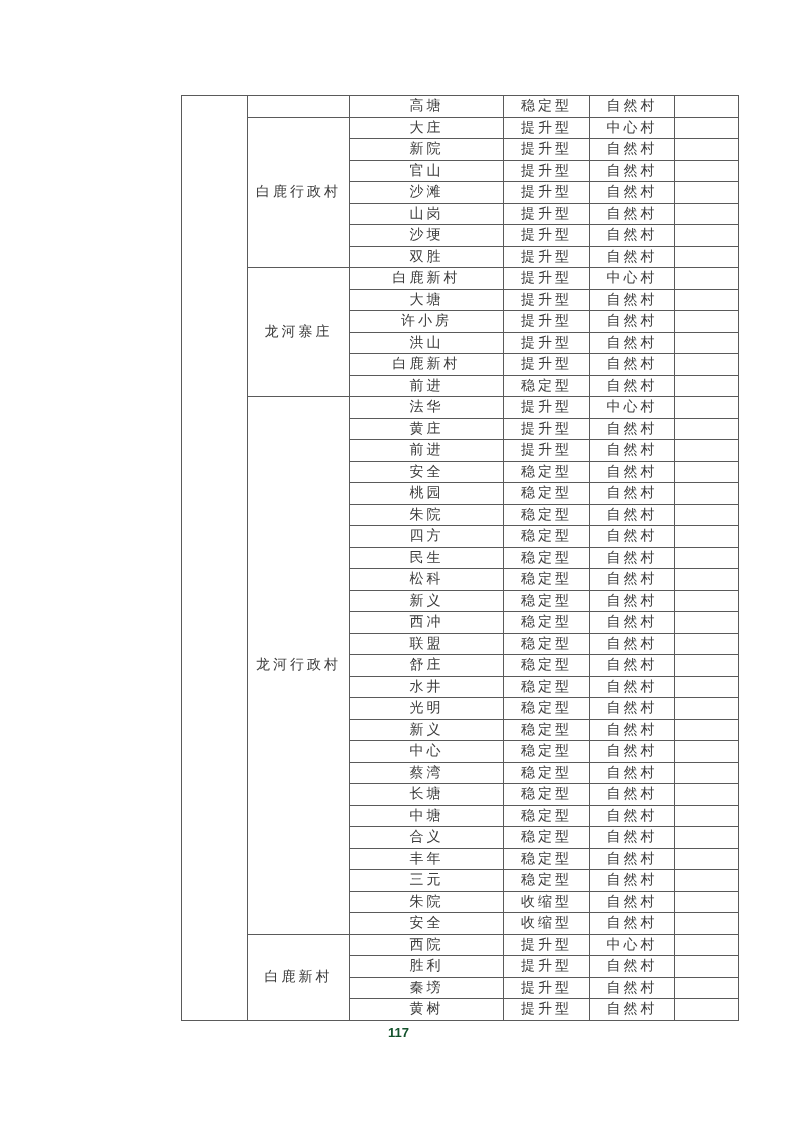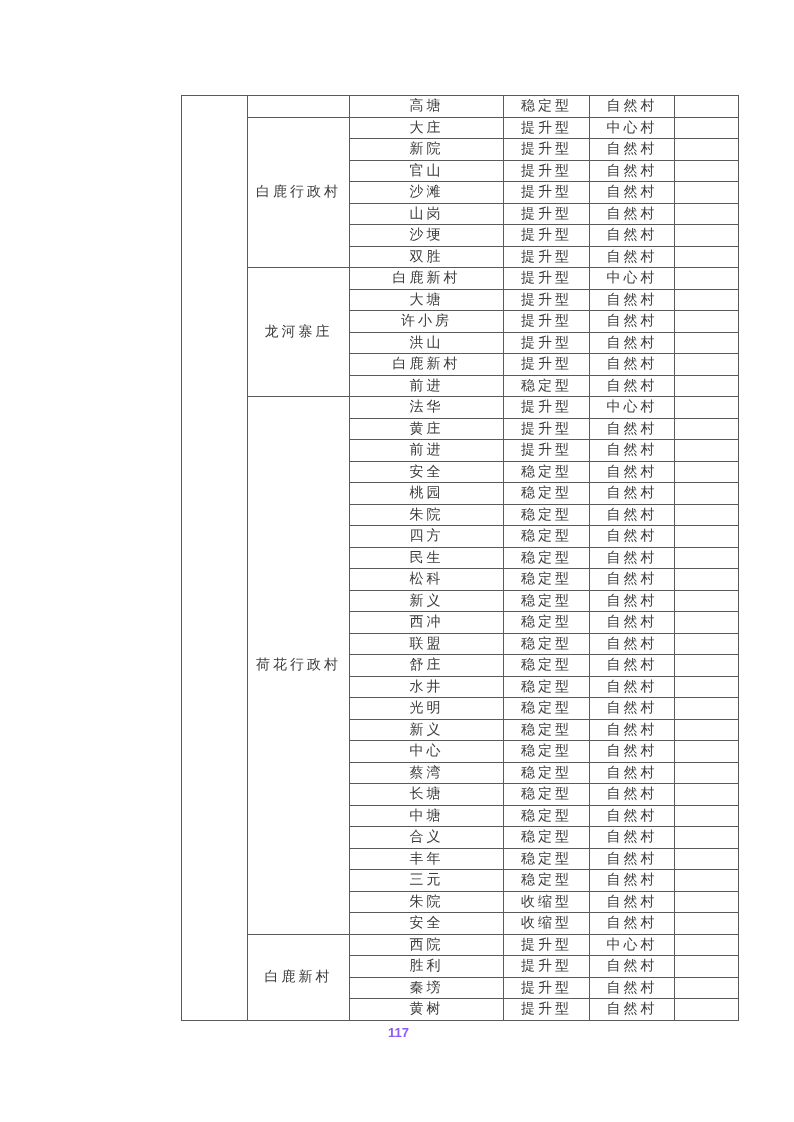--- a/index.html
+++ b/index.html
@@ -43,21 +43,21 @@
   }
   .page-number {
     position: absolute;
     left: 120px;
     top: 1025px;
     width: 557px;
     text-align: center;
     font-family: "Liberation Sans", "DejaVu Sans", sans-serif;
     font-weight: bold;
     font-size: 13px;
-    color: #8b5cf6;
+    color: #14532d;
     letter-spacing: 0;
   }
 </style>
 </head>
 <body>
 
 <div class="page">
 
   <table class="village-table">
     <colgroup>
@@ -151,21 +151,21 @@
           <td>自然村</td>
           <td></td>
         </tr>
         <tr>
           <td>前进</td>
           <td>稳定型</td>
           <td>自然村</td>
           <td></td>
         </tr>
         <tr>
-          <td rowspan="25">荷花行政村</td>
+          <td rowspan="25">龙河行政村</td>
           <td>法华</td>
           <td>提升型</td>
           <td>中心村</td>
           <td></td>
         </tr>
         <tr>
           <td>黄庄</td>
           <td>提升型</td>
           <td>自然村</td>
           <td></td>

